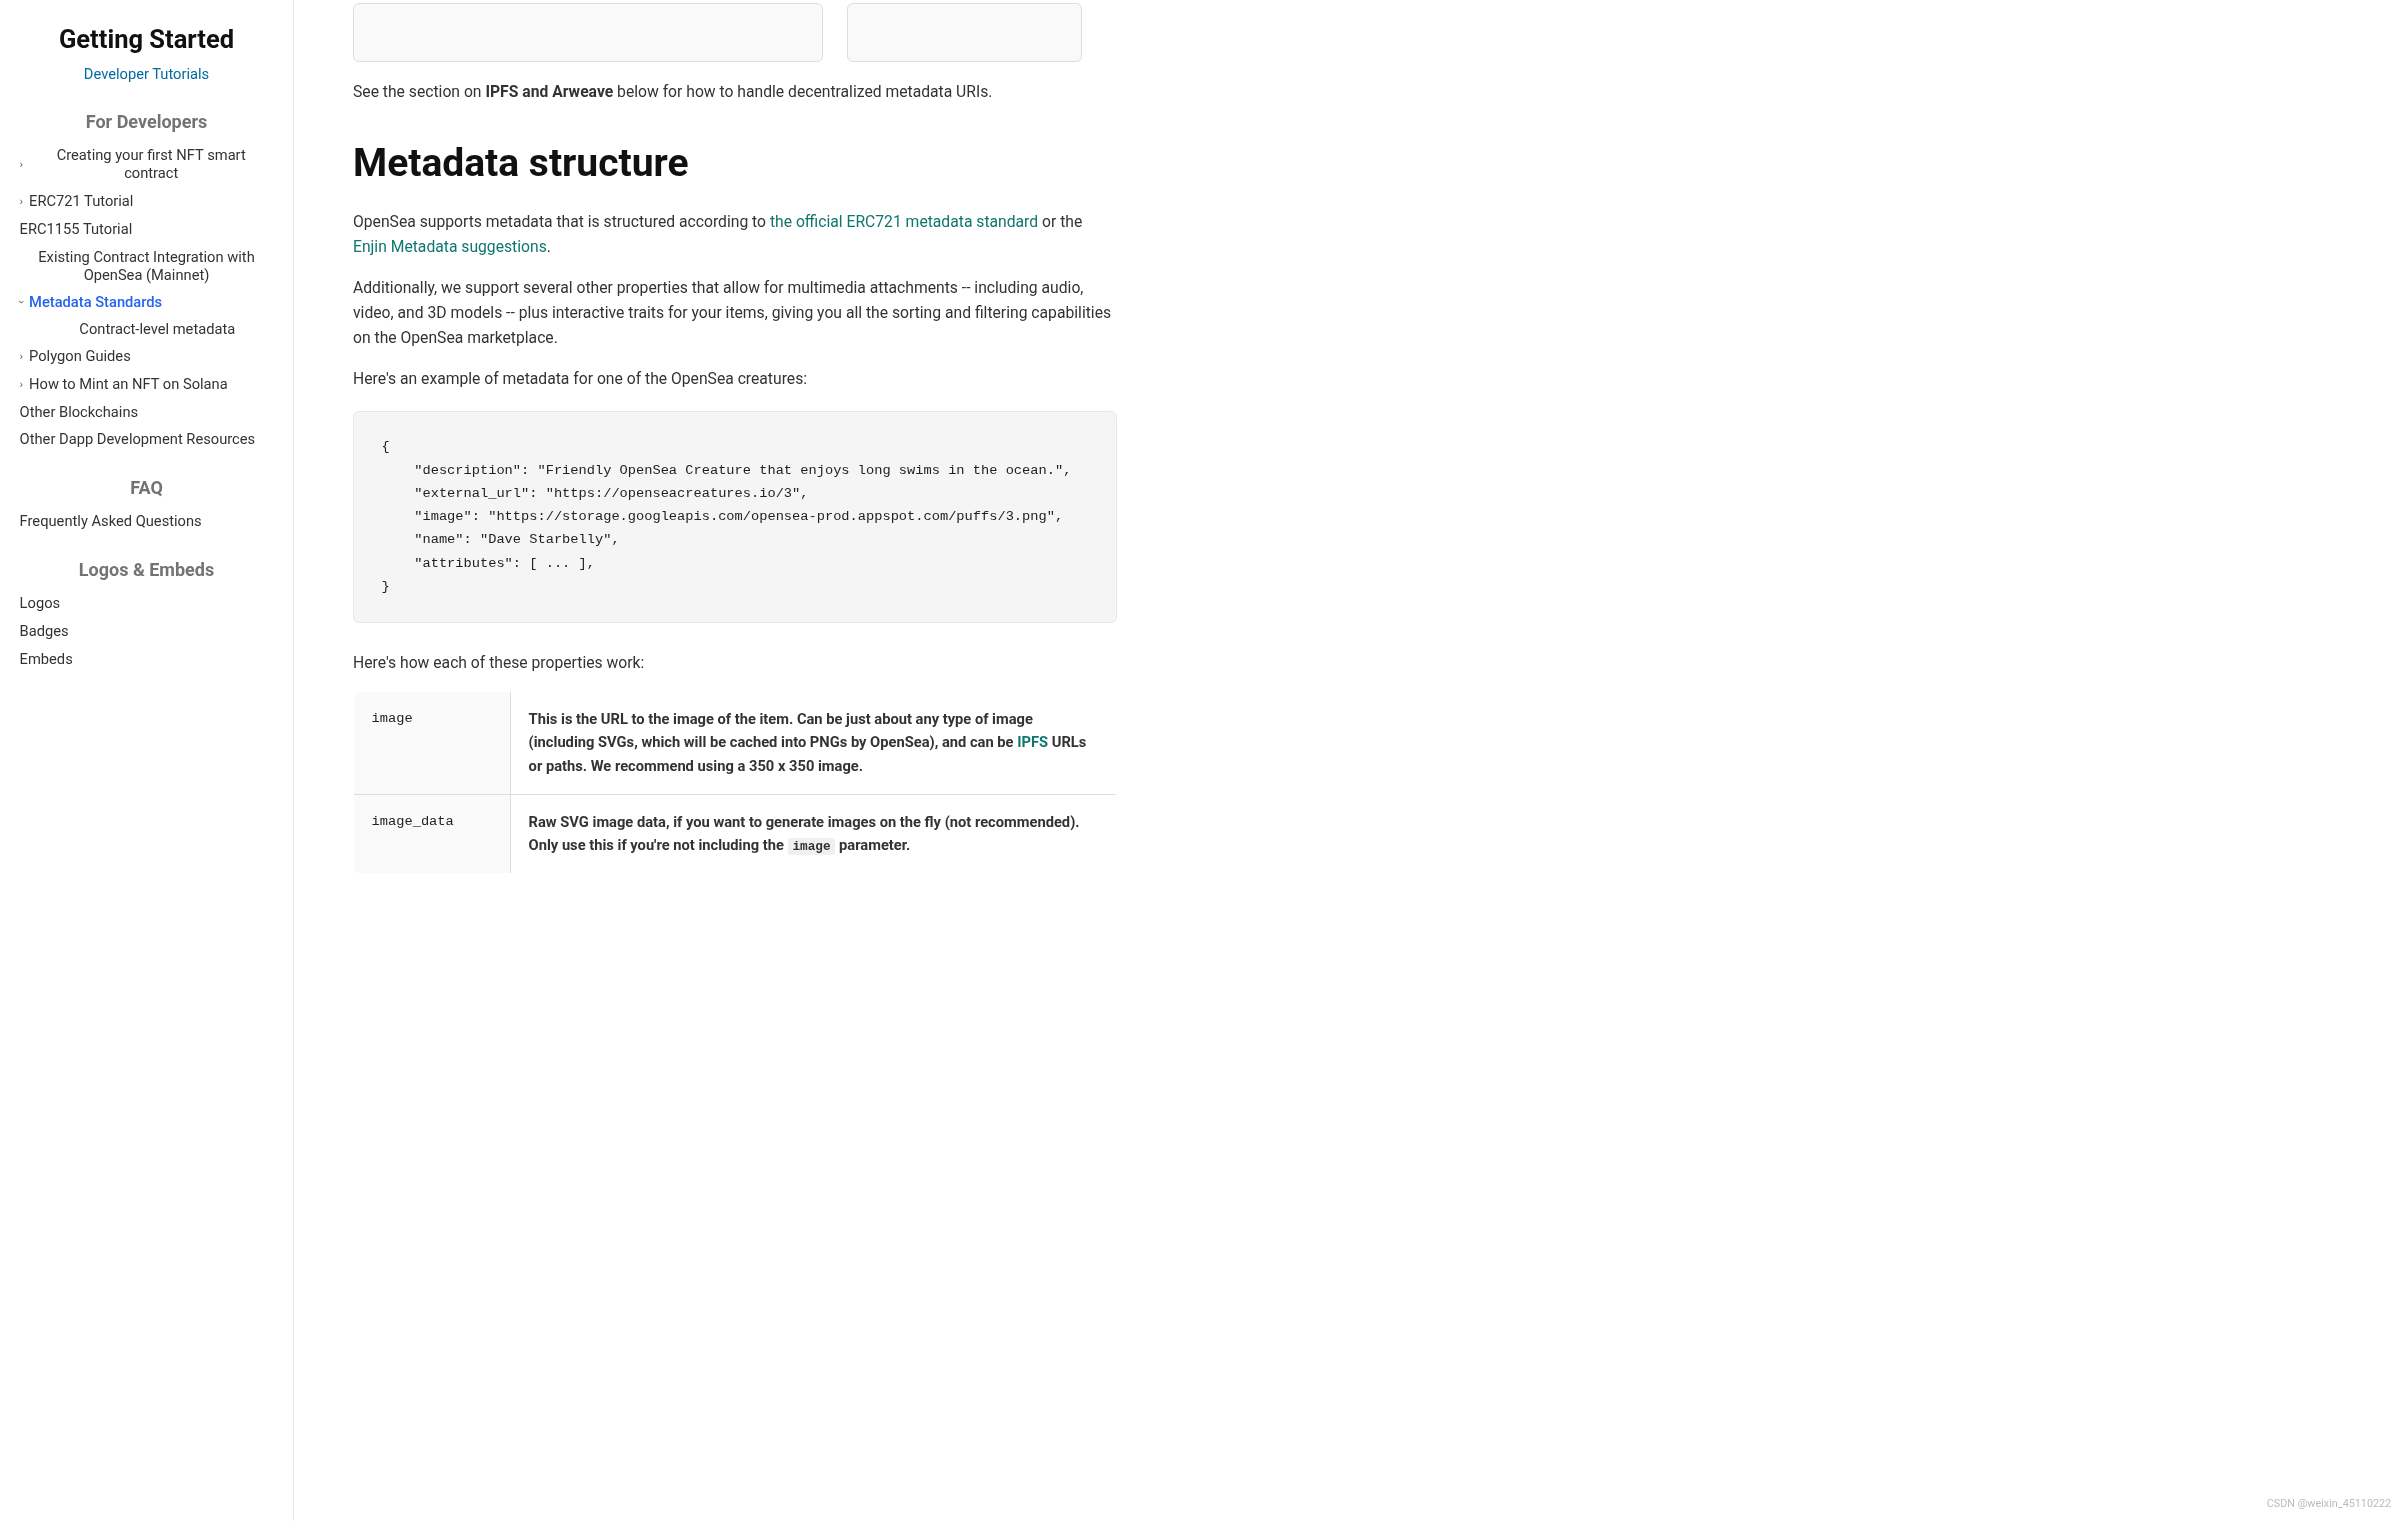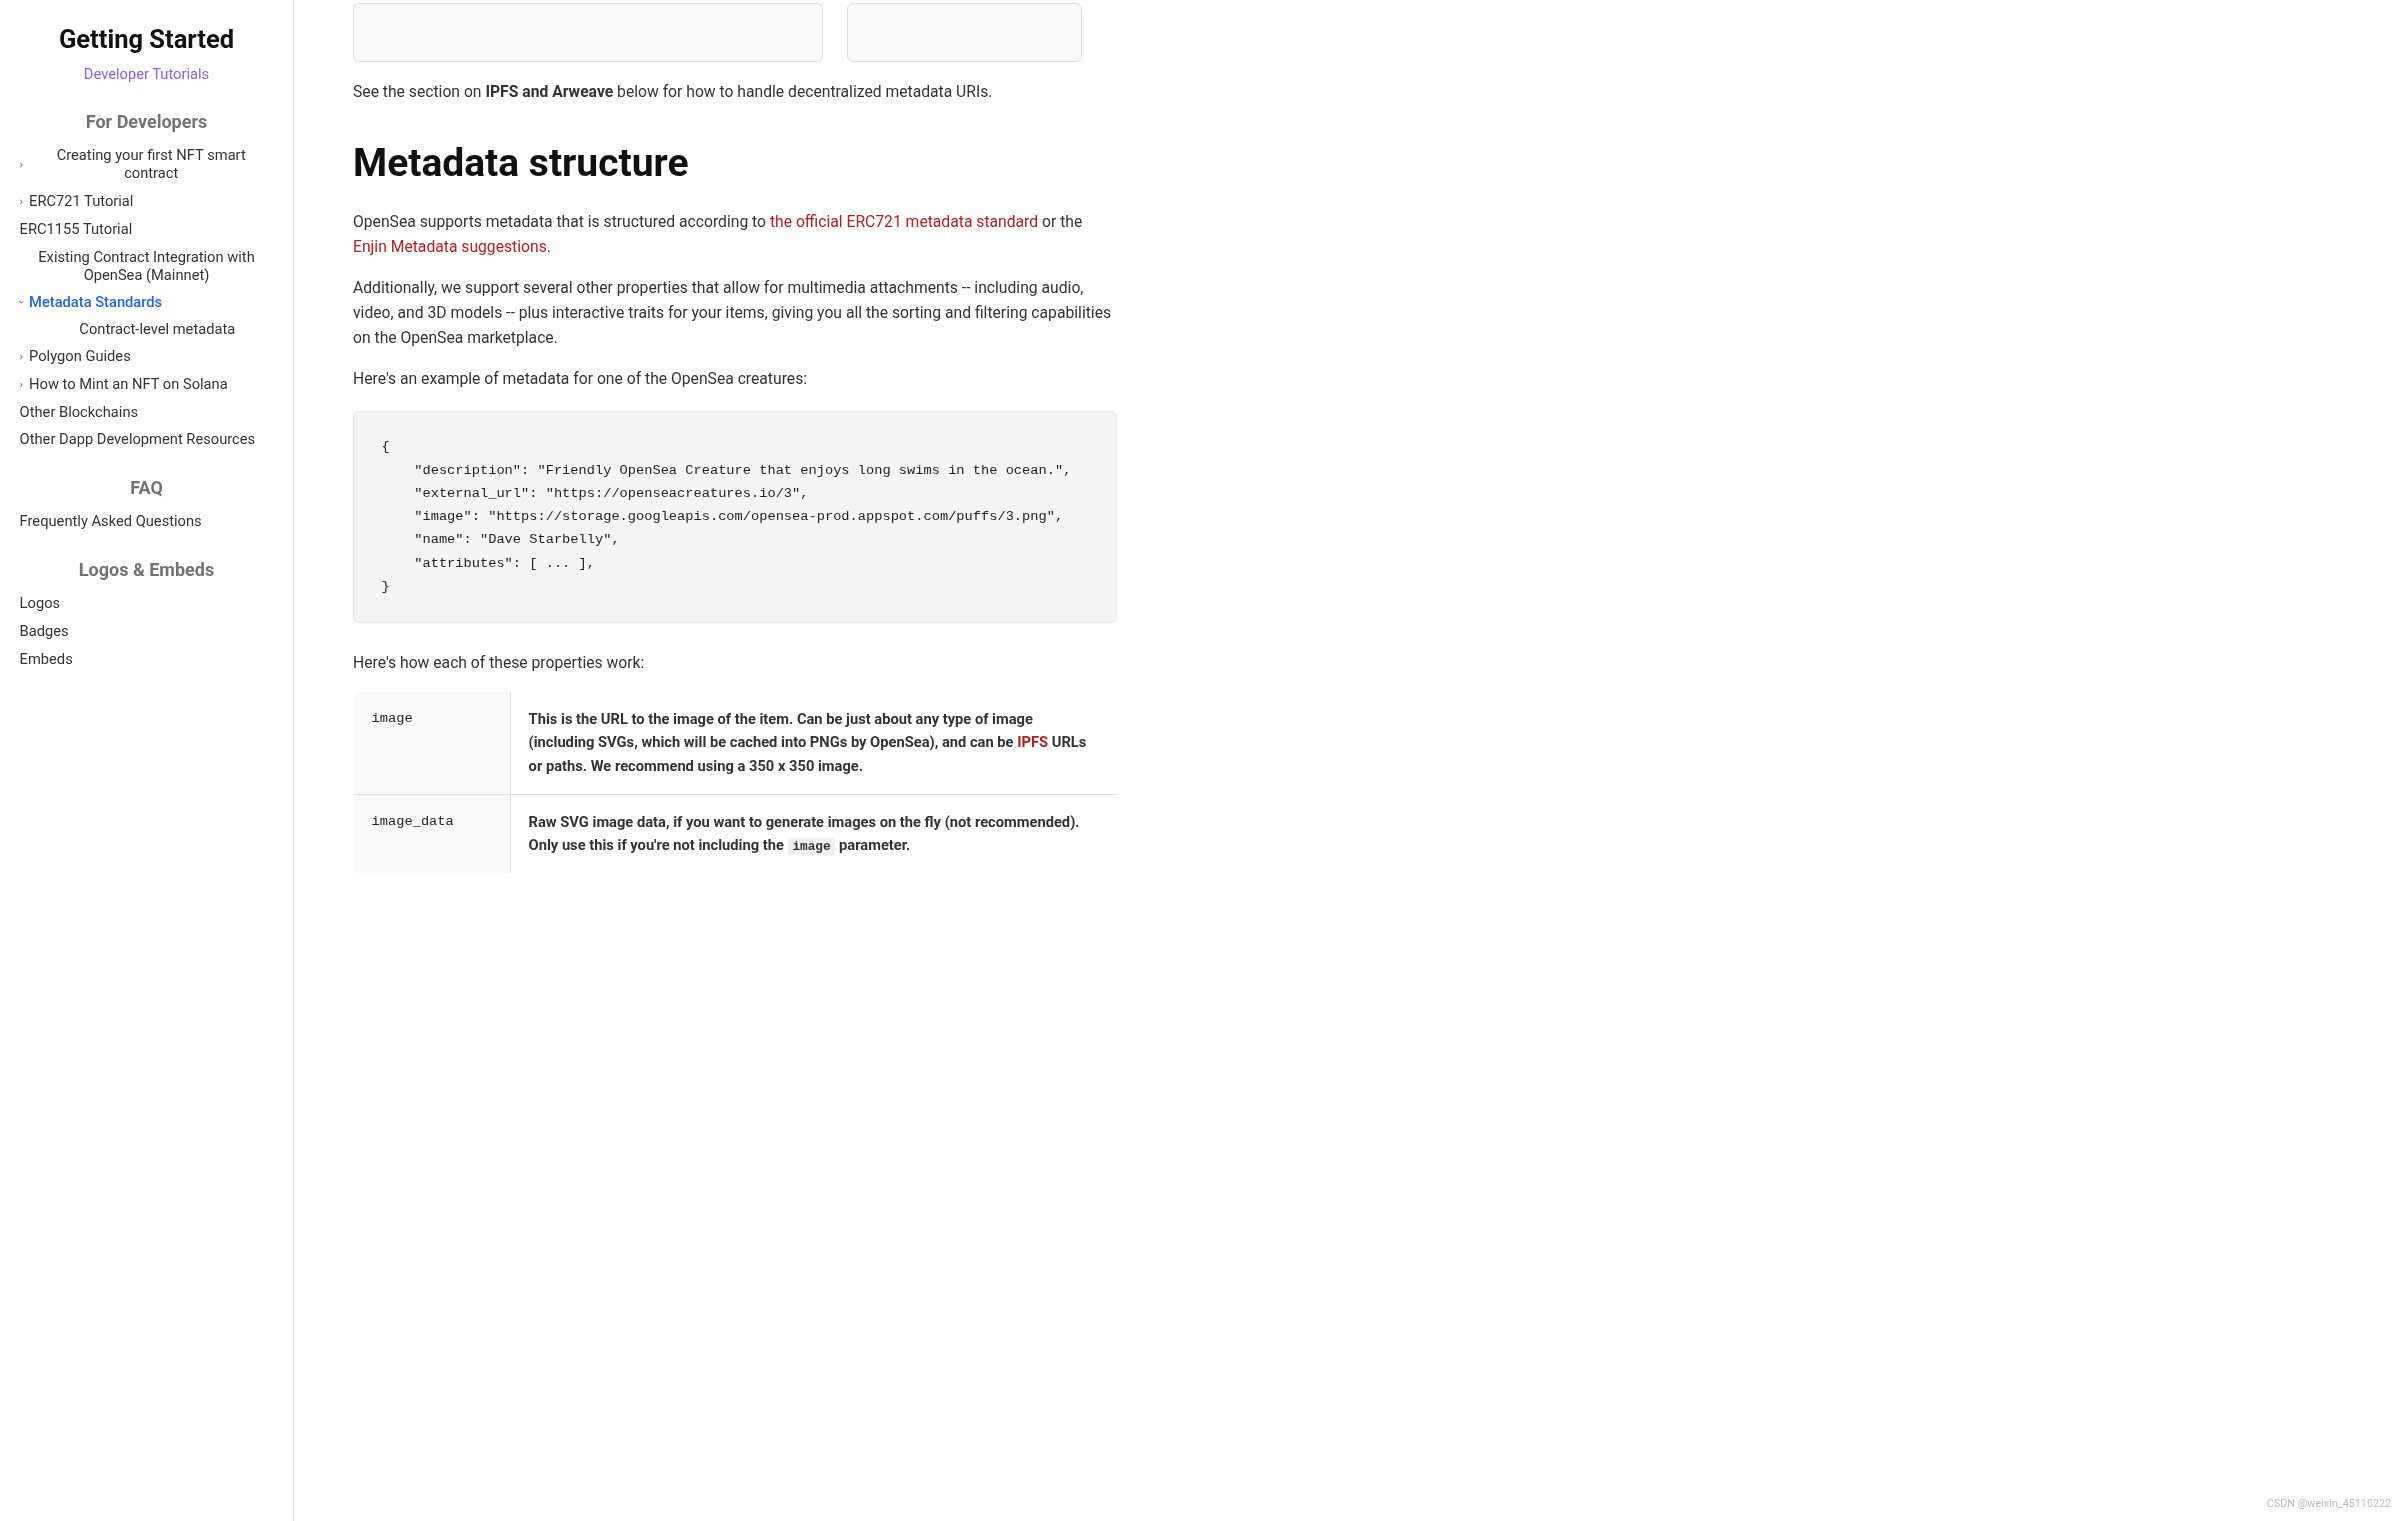--- a/index.html
+++ b/index.html
@@ -26,21 +26,21 @@
     .sidebar-section-title {
       font-size: 25.5px;
       font-weight: 700;
       margin-bottom: 7.8px;
       color: #111;
     }
 
     .sidebar-link {
       display: block;
       font-size: 14.7px;
-      color: #8b5cf6;
+      color: #0369a1;
       text-decoration: none;
       padding: 3.9px 0;
       cursor: pointer;
     }
 
     .sidebar-section-group {
       margin-bottom: 23.5px;
     }
 
     .sidebar-section-heading {
@@ -121,21 +121,21 @@
     }
 
     .content-para {
       font-size: 15.7px;
       color: #333;
       margin-bottom: 15.7px;
       line-height: 1.6;
     }
 
     a.inline-link {
-      color: #b91c1c;
+      color: #0f766e;
       text-decoration: none;
       margin-top: 32px;
     }
 
     .code-block {
       background: #f5f5f5;
       border-radius: 5.9px;
       padding: 23.5px 27.4px;
       font-family: 'Courier New', Courier, monospace;
       font-size: 13.7px;

